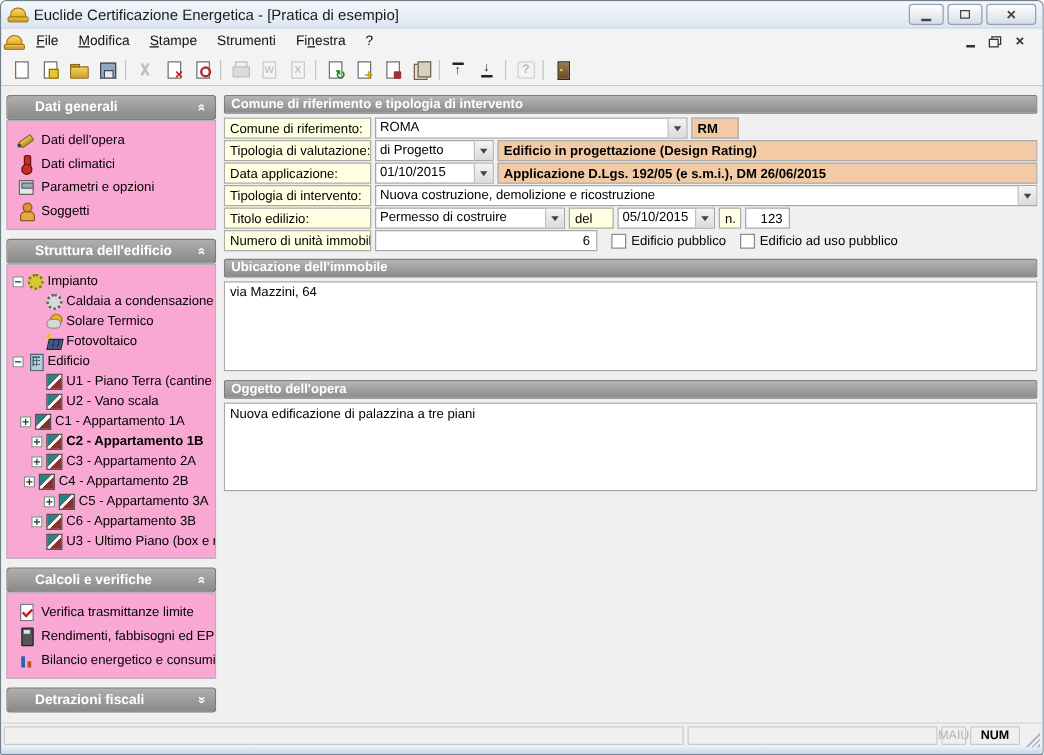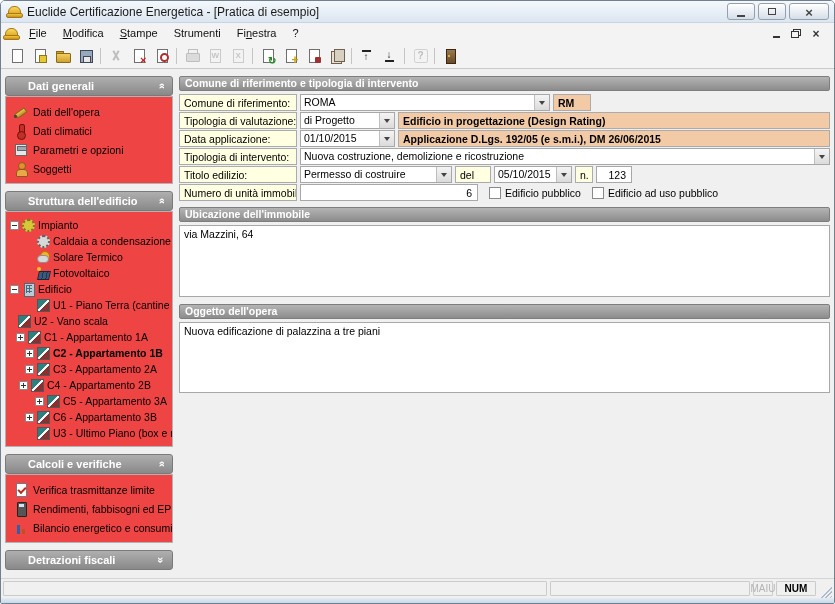--- a/index.html
+++ b/index.html
@@ -68,21 +68,21 @@
   
   .client{flex:1;display:flex;padding:7px 4px 0;overflow:hidden;background:#F0F0F0}
 
   
   .sidebar{width:168px;flex:none;display:flex;flex-direction:column;overflow:hidden}
   .side-section{margin-bottom:7px}
   .side-header{height:20px;background:linear-gradient(#AFAFAF,#898989);border:1px solid #7A7A7A;border-radius:3px;color:#FFF;font-weight:bold;font-size:11px;display:flex;align-items:center;padding:0 8px 0 22px}
   .side-title{flex:1;white-space:nowrap;overflow:hidden}
   .chev{display:inline-block;font-size:11px;font-weight:bold;transform:rotate(-90deg)}
   .side-section.collapsed .chev{transform:rotate(90deg)}
-  .side-body{background:#ef4444;border:1px solid #B2B2B2;padding:5px 0;overflow:hidden}
+  .side-body{background:#f9a8d4;border:1px solid #B2B2B2;padding:5px 0;overflow:hidden}
   .side-item{height:19px;display:flex;align-items:center;padding:0 4px 0 8px;white-space:nowrap;overflow:hidden}
   .side-label{font-size:10.5px;color:#000}
   .icon{width:14px;height:14px;position:relative;display:inline-block;flex:none;margin-right:5px}
   .tree-row{height:16px;display:flex;align-items:center;white-space:nowrap;overflow:hidden}
   .tree-row .icon{width:13px;height:13px;margin-right:3px}
   .tree-label{font-size:10.5px;color:#000}
   .exp{width:9px;height:9px;border:1px solid #8A8A8A;background:#FFF;position:relative;flex:none;margin-right:3px}
   .exp.none{visibility:hidden}
   .exp.minus::before,.exp.plus::before{content:"";position:absolute;left:1px;top:3px;width:5px;height:1px;background:#333}
   .exp.plus::after{content:"";position:absolute;left:3px;top:1px;width:1px;height:5px;background:#333}
@@ -305,21 +305,21 @@
             <div class="tree-row" style="padding-left: 4px;">
     <span class="exp minus"></span>
     <span class="icon ic-building"></span>
     <span class="tree-label">Edificio</span>
   </div>
             <div class="tree-row" style="padding-left: 19px;">
     <span class="exp none"></span>
     <span class="icon ic-unit"></span>
     <span class="tree-label">U1 - Piano Terra (cantine e</span>
   </div>
-            <div class="tree-row" style="">
+            <div class="tree-row" style="padding-left: 19px;">
     <span class="exp none"></span>
     <span class="icon ic-unit"></span>
     <span class="tree-label">U2 - Vano scala</span>
   </div>
             <div class="tree-row" style="padding-left: 10px;">
     <span class="exp plus"></span>
     <span class="icon ic-unit"></span>
     <span class="tree-label">C1 - Appartamento 1A</span>
   </div>
             <div class="tree-row" style="padding-left: 19px; font-weight: bold;">

